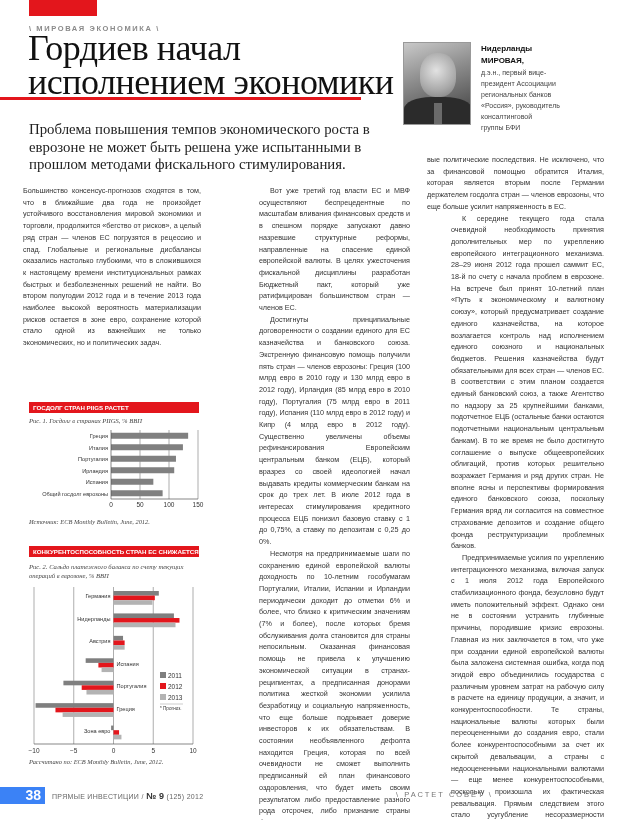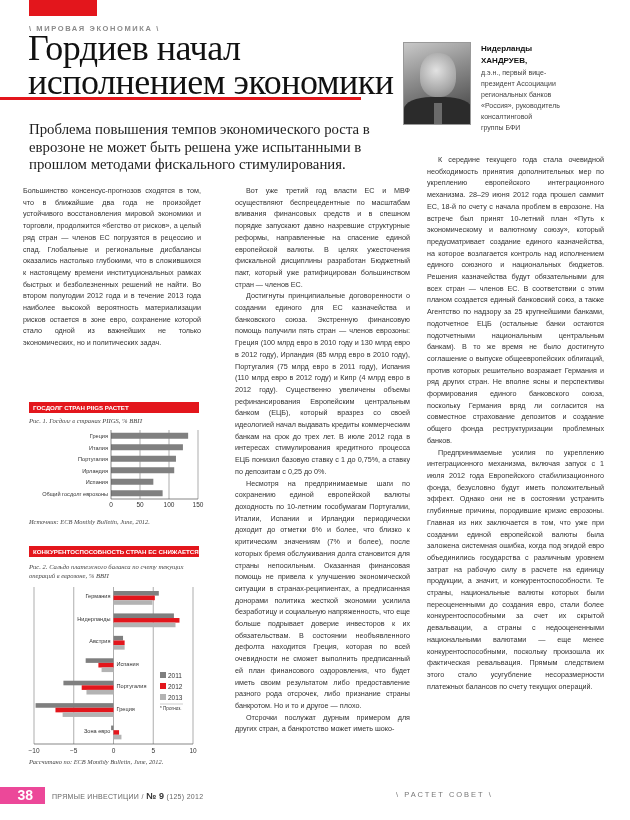--- a/index.html
+++ b/index.html
@@ -12,33 +12,33 @@
   .title-rule { left: 0; top: 97px; width: 361px; height: 3px; background: #e3161c; }
   .photo { left: 403px; top: 42px; width: 68px; height: 83px; background: linear-gradient(160deg,#c9c9c9 0%,#8d8d8d 40%,#3a3a3a 100%); border: 1px solid #999; overflow: hidden; }
   .photo .face { position:absolute; left:16px; top:10px; width:36px; height:44px; border-radius:45% 45% 42% 42%; background: radial-gradient(circle at 45% 40%, #e2e2e2 0%, #a9a9a9 60%, #7a7a7a 100%); }
   .photo .suit { position:absolute; left:0; top:54px; width:68px; height:30px; background:#2b2b2b; border-radius: 40% 40% 0 0; }
   .photo .tie { position:absolute; left:30px; top:60px; width:8px; height:24px; background:#6a6a6a; }
   .author { left: 481px; top: 43px; width: 140px; font-size: 7px; line-height: 11px; color: #444; }
   .author .name { font-weight: bold; font-size: 8px; line-height: 12px; color: #111; }
   .lead { left: 29px; top: 121px; width: 360px; font-family: "Liberation Serif", serif; font-size: 14.8px; line-height: 17.5px; color: #222; }
   .col { font-size: 7.2px; line-height: 11.7px; color: #333; text-align: justify; }
   .col p { text-indent: 0; }
-  .col p.ind { text-indent: 11px; }
+  .col p.ind { text-indent: 11px; margin-left: 24px; }
   .col1 { left: 23px; top: 185px; width: 178px; }
   .col2 { left: 235px; top: 185px; width: 175px; }
   .col3 { left: 427px; top: 154px; width: 177px; }
   .chart-head { background: #e3161c; color: #fff; font-size: 6.2px; font-weight: bold; height: 11px; line-height: 11px; padding-left: 4px; }
   .ch1-head { left: 29px; top: 402px; width: 170px; }
   .ch1-cap { left: 29px; top: 417px; font-family: "Liberation Serif", serif; font-style: italic; font-size: 6.6px; color: #444; }
   .ch1-src { left: 29px; top: 518px; font-family: "Liberation Serif", serif; font-style: italic; font-size: 6.4px; color: #444; }
   .ch2-head { left: 29px; top: 546px; width: 170px; }
   .ch2-cap { left: 29px; top: 562px; width: 170px; font-family: "Liberation Serif", serif; font-style: italic; font-size: 6.6px; line-height: 9px; color: #444; }
   .ch2-src { left: 29px; top: 758px; font-family: "Liberation Serif", serif; font-style: italic; font-size: 6.4px; color: #444; }
   svg text { font-family: "Liberation Sans", sans-serif; }
-  .pagenum { left: 0; top: 787px; width: 45px; height: 17px; background: #ec4899; color: #fff; font-weight: bold; font-size: 14px; line-height: 17px; text-align: right; padding-right: 12px; }
+  .pagenum { left: 0; top: 787px; width: 45px; height: 17px; background: #3b82f6; color: #fff; font-weight: bold; font-size: 14px; line-height: 17px; text-align: right; padding-right: 4px; }
   .magname { left: 52px; top: 791px; font-size: 7px; color: #666; letter-spacing: 0.3px; }
   .magname b { color: #333; font-size: 9px; }
   .section { left: 396px; top: 790px; font-size: 7.5px; color: #777; letter-spacing: 2px; }
 </style>
 </head>
 <body>
 
 <div class="abs topbar"></div>
 <div class="abs rubric">\ МИРОВАЯ ЭКОНОМИКА \</div>
 <div class="abs title">
@@ -47,21 +47,21 @@
 </div>
 <div class="abs title-rule"></div>
 
 <div class="abs photo">
   <div class="face"></div>
     <div class="suit"></div>
     <div class="tie"></div>
 </div>
 <div class="abs author">
   <div class="name">Нидерланды</div>
-  <div class="name">ХАНДРУЕВ,</div>
+  <div class="name">МИРОВАЯ,</div>
   <div>д.э.н., первый вице-</div>
   <div>президент Ассоциации</div>
   <div>региональных банков</div>
   <div>«Россия», руководитель</div>
   <div>консалтинговой</div>
   <div>группы БФИ</div>
 </div>
 
 <div class="abs lead">Проблема повышения темпов экономического роста в еврозоне не может быть решена уже испытанными в прошлом методами фискального стимулирования.</div>
 
@@ -150,19 +150,20 @@
 <div class="abs ch2-src">Рассчитано по: ECB Monthly Bulletin, June, 2012.</div>
 
 <div class="abs col col2">
   <p class="ind">Вот уже третий год власти ЕС и МВФ осуществляют беспрецедентные по масштабам вливания финансовых средств и в спешном порядке запускают давно назревшие структурные реформы, направленные на спасение единой европейской валюты. В целях ужесточения фискальной дисциплины разработан Бюджетный пакт, который уже ратифицирован большинством стран — членов ЕС.</p>
   <p class="ind">Достигнуты принципиальные договоренности о создании единого для ЕС казначейства и банковского союза. Экстренную финансовую помощь получили пять стран — членов еврозоны: Греция (100 млрд евро в 2010 году и 130 млрд евро в 2012 году), Ирландия (85 млрд евро в 2010 году), Португалия (75 млрд евро в 2011 году), Испания (110 млрд евро в 2012 году) и Кипр (4 млрд евро в 2012 году). Существенно увеличены объемы рефинансирования Европейским центральным банком (ЕЦБ), который вразрез со своей идеологией начал выдавать кредиты коммерческим банкам на срок до трех лет. В июле 2012 года в интересах стимулирования кредитного процесса ЕЦБ понизил базовую ставку с 1 до 0,75%, а ставку по депозитам с 0,25 до 0%.</p>
   <p class="ind">Несмотря на предпринимаемые шаги по сохранению единой европейской валюты доходность по 10-летним гособумагам Португалии, Италии, Испании и Ирландии периодически доходит до отметки 6% и более, что близко к критическим значениям (7% и более), после которых бремя обслуживания долга становится для страны непосильным. Оказанная финансовая помощь не привела к улучшению экономической ситуации в странах-реципиентах, а предписанная донорами политика жесткой экономии усилила безработицу и социальную напряженность, что еще больше подрывает доверие инвесторов к их обязательствам. В состоянии необъявленного дефолта находится Греция, которая по всей очевидности не сможет выполнить предписанный ей план финансового оздоровления, что будет иметь своим результатом либо предоставление разного рода отсрочек, либо признание страны банкротом. Но и то и другое — плохо.</p>
   <p class="ind">Отсрочки послужат дурным примером для других стран, а банкротство может иметь шоко-</p>
 </div>
 
 <div class="abs col col3">
+  <p>вые политические последствия. Не исключено, что за финансовой помощью обратится Италия, которая является вторым после Германии держателем госдолга стран — членов еврозоны, что еще больше усилит напряженность в ЕС.</p>
   <p class="ind">К середине текущего года стала очевидной необходимость принятия дополнительных мер по укреплению европейского интеграционного механизма. 28–29 июня 2012 года прошел саммит ЕС, 18-й по счету с начала проблем в еврозоне. На встрече был принят 10-летний план «Путь к экономическому и валютному союзу», который предусматривает создание единого казначейства, на которое возлагается контроль над исполнением единого союзного и национальных бюджетов. Решения казначейства будут обязательными для всех стран — членов ЕС. В соответствии с этим планом создается единый банковский союз, а также Агентство по надзору за 25 крупнейшими банками, подотчетное ЕЦБ (остальные банки остаются подотчетными национальным центральным банкам). В то же время не было достигнуто соглашение о выпуске общеевропейских облигаций, против которых решительно возражает Германия и ряд других стран. Не вполне ясны и перспективы формирования единого банковского союза, поскольку Германия вряд ли согласится на совместное страхование депозитов и создание общего фонда реструктуризации проблемных банков.</p>
   <p class="ind">Предпринимаемые усилия по укреплению интеграционного механизма, включая запуск с 1 июля 2012 года Европейского стабилизационного фонда, безусловно будут иметь положительный эффект. Однако они не в состоянии устранить глубинные причины, породившие кризис еврозоны. Главная из них заключается в том, что уже при создании единой европейской валюты была заложена системная ошибка, когда под эгидой евро объединились государства с различным уровнем затрат на рабочую силу в расчете на единицу продукции, а значит, и конкурентоспособности. Те страны, национальные валюты которых были переоцененными до создания евро, стали более конкурентоспособными за счет их скрытой девальвации, а страны с недооцененными национальными валютами — еще менее конкурентоспособными, поскольку произошла их фактическая ревальвация. Прямым следствием этого стало усугубление несоразмерности платежных балансов по счету текущих операций.</p>
 </div>
 
 <div class="abs pagenum">38</div>
 <div class="abs magname"><span>ПРЯМЫЕ ИНВЕСТИЦИИ / </span><b>№ 9</b><span> (125) 2012</span></div>
 <div class="abs section">\ РАСТЕТ СОВЕТ \</div>
 
 </body></html>

